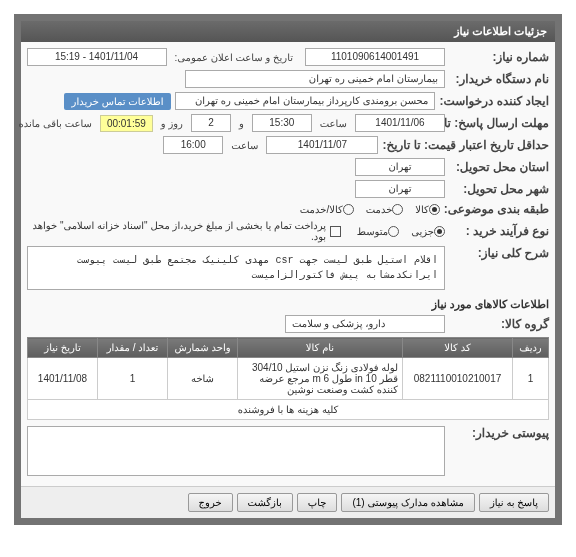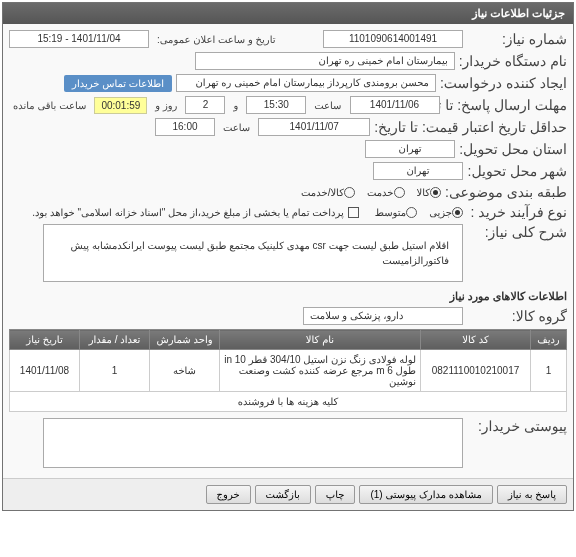--- a/index.html
+++ b/index.html
@@ -5,47 +5,48 @@
 * { margin: 0; padding: 0; box-sizing: border-box; }
 body {
   font-family: Tahoma, Arial, sans-serif;
   font-size: 11px;
   background: #fff;
   color: #333;
   direction: rtl;
   width: 576px;
 }
 .panel {
-  border: 1px solid #737373;
-  margin: 2px;
+  border: 7px solid #737373;
+  margin: 14px;
   background: #f9f9f9;
 }
 .panel-header {
   background: linear-gradient(to bottom, #6b6b6b, #555);
   color: #fff;
   padding: 4px 8px;
   font-size: 11px;
   font-weight: bold;
   text-align: right;
 }
 .panel-body {
   padding: 6px;
 }
 .row {
   display: flex;
   align-items: center;
   margin-bottom: 4px;
   gap: 4px;
 }
 .label {
-  font-size: 14px;
+  font-size: 12px;
   color: #444;
   white-space: nowrap;
   text-align: right;
   min-width: 100px;
+  font-weight: bold;
 }
 .label-sm {
   font-size: 10px;
   color: #444;
   white-space: nowrap;
   padding: 0 4px;
 }
 .field {
   background: #fff;
   border: 1px solid #aaa;
@@ -101,26 +102,27 @@
 }
 .checkbox-item {
   display: flex;
   align-items: center;
   gap: 4px;
   font-size: 10px;
 }
 .desc-box {
   background: #fff;
   border: 1px solid #aaa;
-  padding: 13px;
+  padding: 6px;
   font-size: 10px;
   min-height: 36px;
   text-align: right;
   width: 420px;
   line-height: 1.5;
+  font-family: Liberation Mono, monospace;
 }
 table {
   width: 100%;
   border-collapse: collapse;
   font-size: 10px;
   background: #fff;
 }
 th {
   background: linear-gradient(to bottom, #7a7a7a, #5e5e5e);
   color: #fff;

